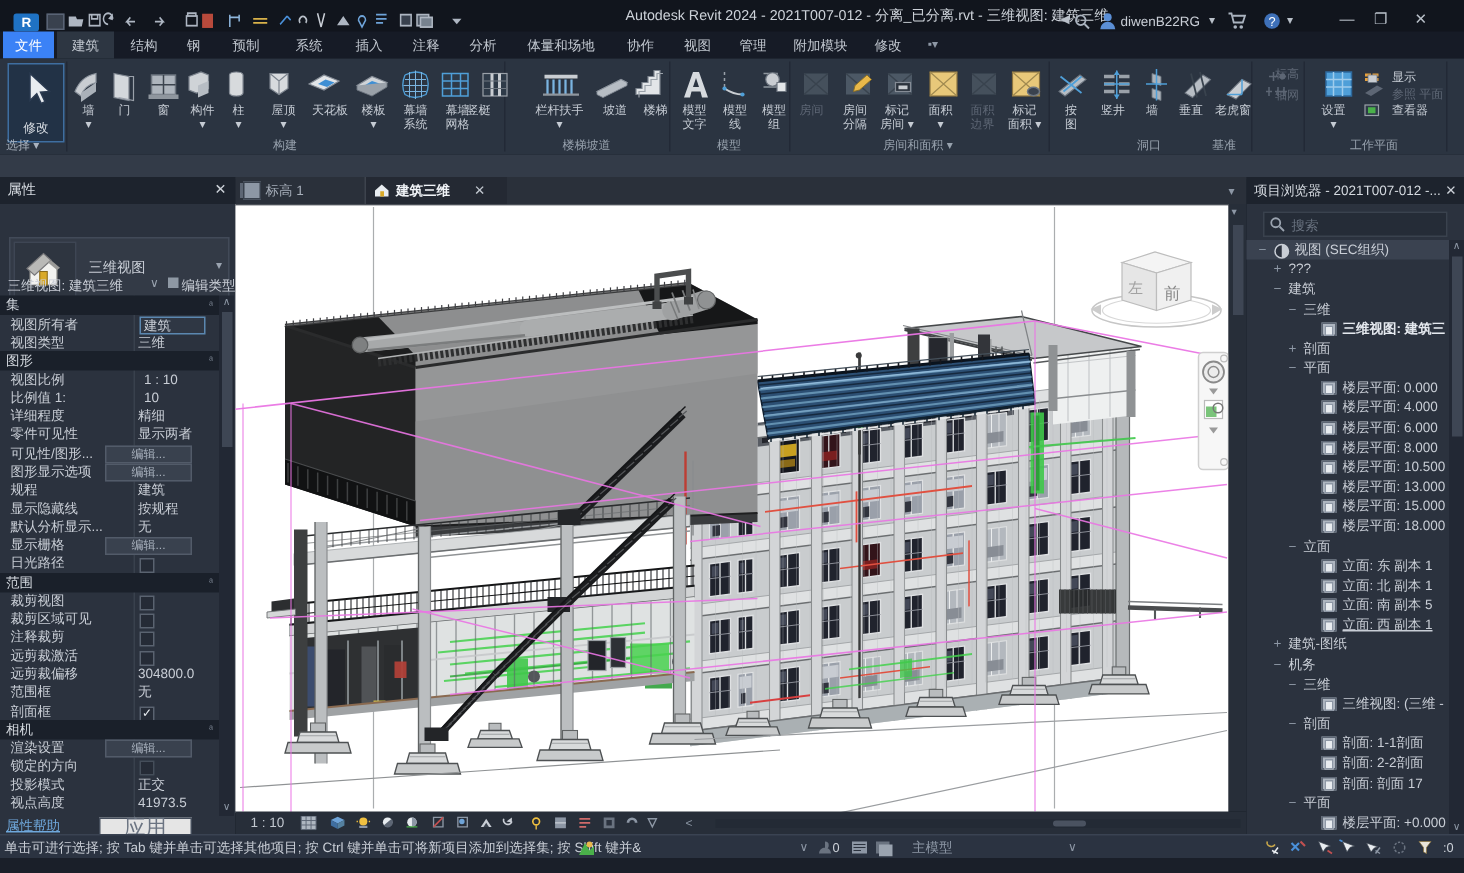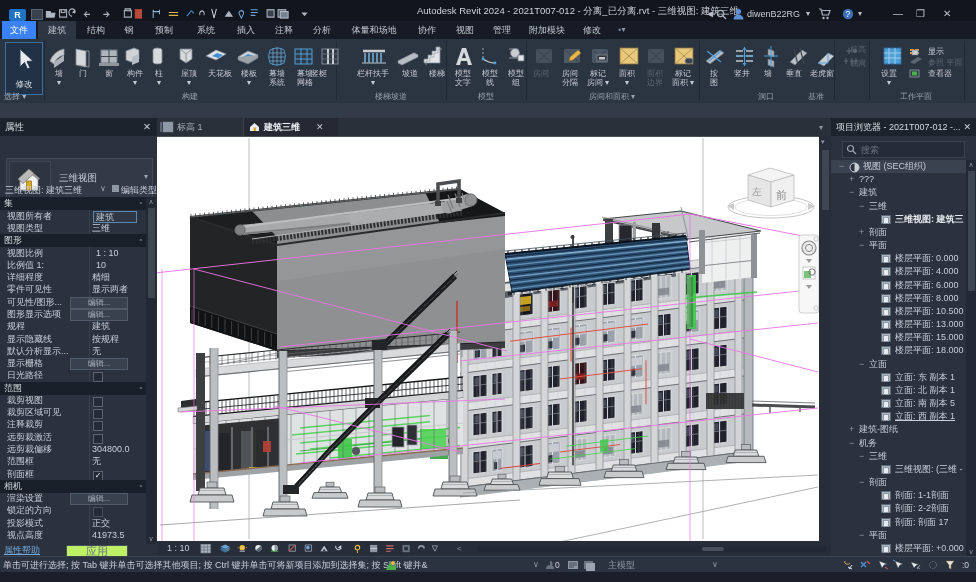--- a/index.html
+++ b/index.html
@@ -412,21 +412,21 @@
         <span class="lab">投影模式</span>
         <span class="val">正交</span>
       </div>
     <div class="prow" style="top:332px;">
         <span class="lab">视点高度</span>
         <span class="val">41973.5</span>
       </div>
   </div>
   <div class="abs" style="left:0;top:426px;width:157px;height:13px;">
     <span class="abs" style="left:4px;top:0;font-size:9px;color:#6fa8dc;text-decoration:underline;">属性帮助</span>
-    <span class="abs" style="left:66px;top:1px;width:60px;height:10px;background:#bef264;border:1px solid #454e5c;color:#6b7482;font-size:11px;text-align:center;line-height:10px;">应用</span>
+    <span class="abs" style="left:66px;top:1px;width:60px;height:10px;background:#e5e5e5;border:1px solid #454e5c;color:#6b7482;font-size:14px;text-align:center;line-height:10px;">应用</span>
   </div>
   <div class="abs" style="left:146px;top:79px;width:10px;height:347px;background:#222834;">
     <div class="abs" style="left:0;top:0px;width:10px;height:10px;color:#8d97a5;font-size:7px;text-align:center;line-height:10px;">∧</div>
     <div class="abs" style="left:1.5px;top:11px;width:7px;height:90px;background:#3e4654;"></div>
     <div class="abs" style="left:0;top:337px;width:10px;height:10px;color:#8d97a5;font-size:7px;text-align:center;line-height:10px;">∨</div>
   </div>
 </div>
 <div id="vtabs" class="abs">
   <div class="abs" style="left:3px;top:4px;width:10px;height:10px;background:#5d6674;"></div>
   <div class="abs" style="left:5px;top:3px;width:10px;height:10px;background:#8d97a5;border:1px solid #39414d;"></div>

